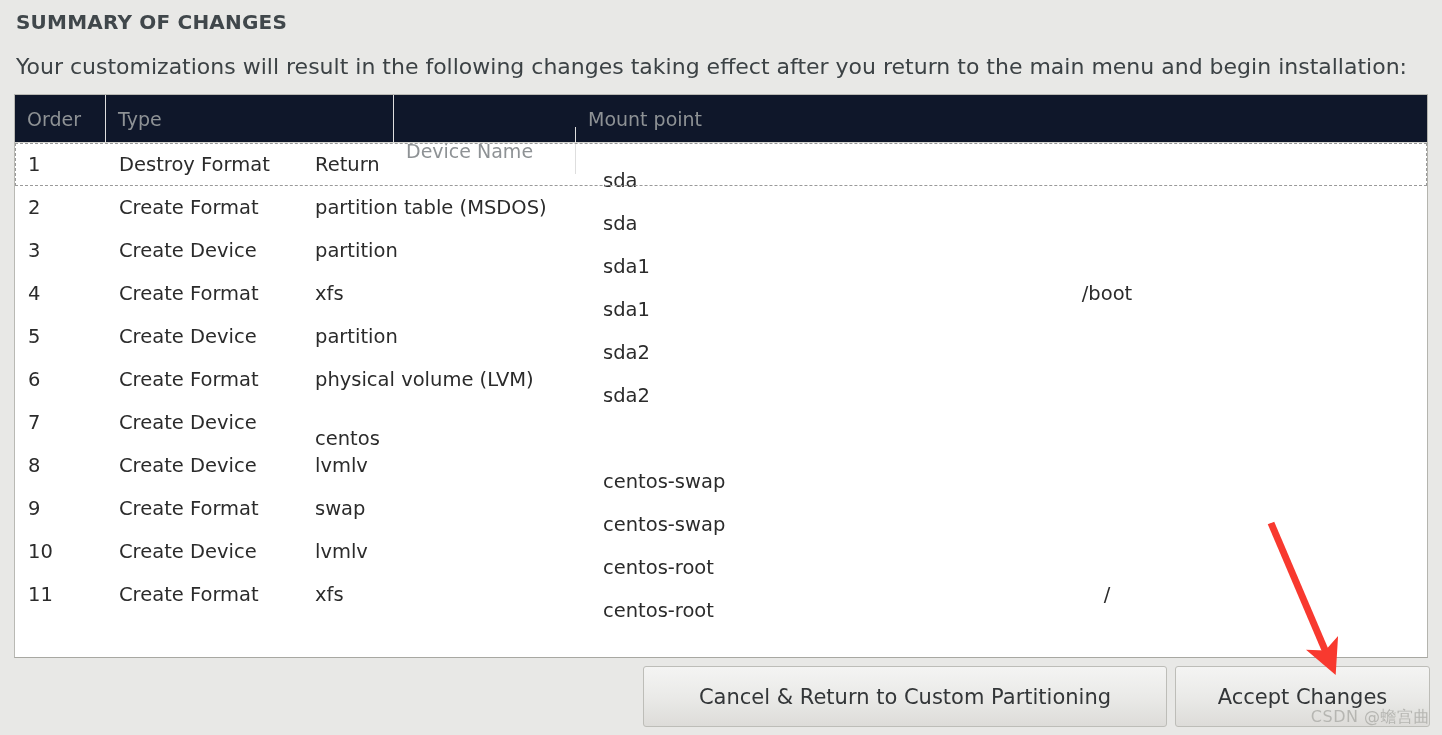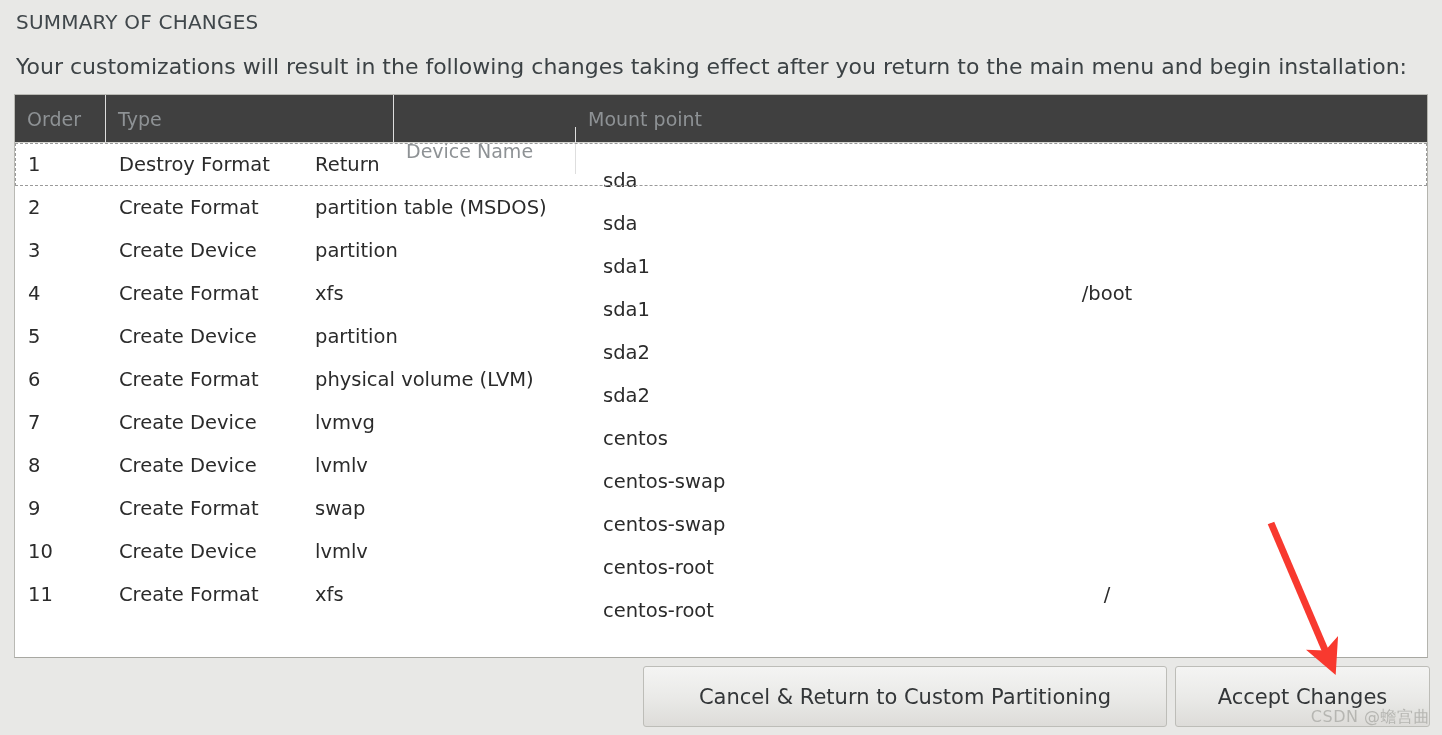--- a/index.html
+++ b/index.html
@@ -15,21 +15,21 @@
     position: relative;
     -webkit-font-smoothing: antialiased;
   }
 
   
   #page-title {
     position: absolute;
     left: 16px;
     top: 10px;
     font-size: 20px;
-    font-weight: 400;
+    font-weight: 700;
     letter-spacing: 0.2px;
     color: #40474b;
   }
   #page-description {
     position: absolute;
     left: 16px;
     top: 54px;
     font-size: 22px;
     color: #3c4245;
     white-space: nowrap;
@@ -47,21 +47,21 @@
     border-right-color: #b4b4ae;
     border-bottom-color: #a8a8a2;
     box-sizing: border-box;
     overflow: hidden;
   }
 
   
   #table-header {
     display: flex;
     height: 48px;
-    background: #404040;
+    background: #0f172a;
     border-bottom: 1px solid #d5d5d1;
     box-sizing: border-box;
   }
   #table-header .hcell {
     font-size: 19px;
     color: #8e9295;
     display: flex;
     align-items: center;
     padding-left: 12px;
     box-sizing: border-box;
@@ -210,21 +210,20 @@
       <div class="table-row">
         <div class="cell order col-order">6</div>
         <div class="cell action col-action act-create">Create Format</div>
         <div class="cell type col-type">physical volume (LVM)</div>
         <div class="cell device col-device">sda2</div>
         <div class="cell mount col-mount"></div>
       </div>
       <div class="table-row">
         <div class="cell order col-order">7</div>
         <div class="cell action col-action act-create">Create Device</div>
-        <div class="cell type col-type">lvmvg</div>
         <div class="cell device col-device">centos</div>
         <div class="cell mount col-mount"></div>
       </div>
       <div class="table-row">
         <div class="cell order col-order">8</div>
         <div class="cell action col-action act-create">Create Device</div>
         <div class="cell type col-type">lvmlv</div>
         <div class="cell device col-device">centos-swap</div>
         <div class="cell mount col-mount"></div>
       </div>

